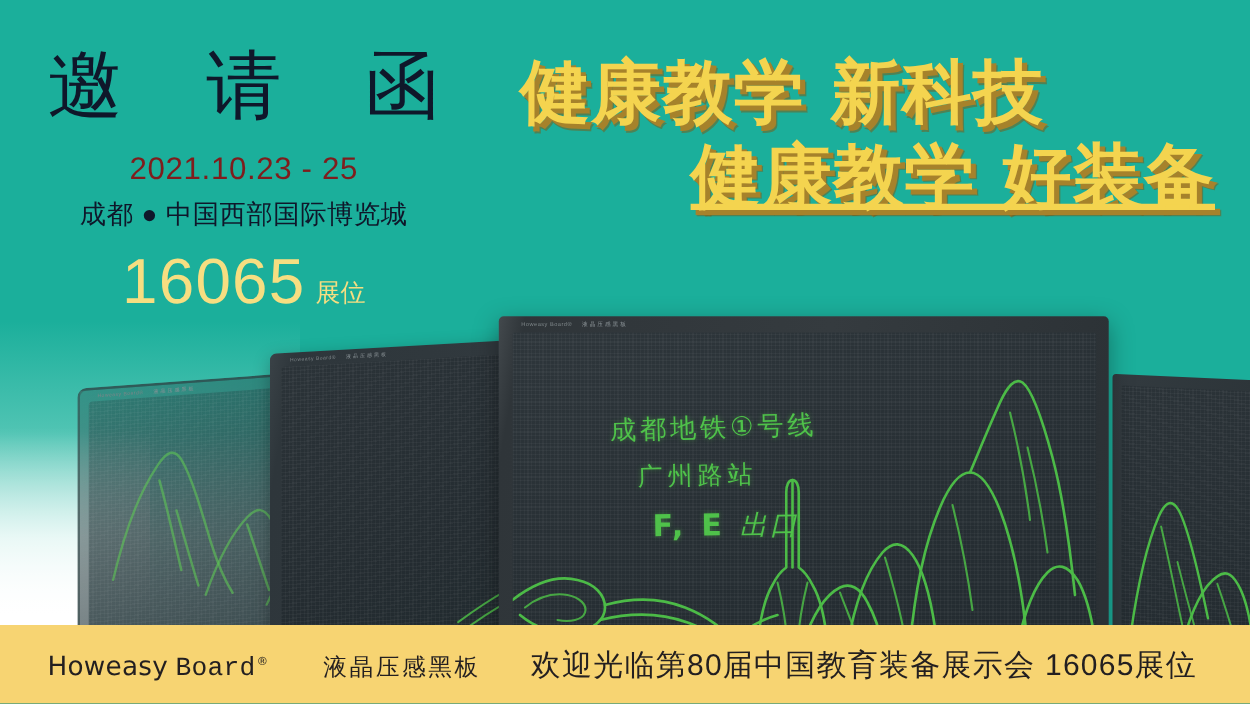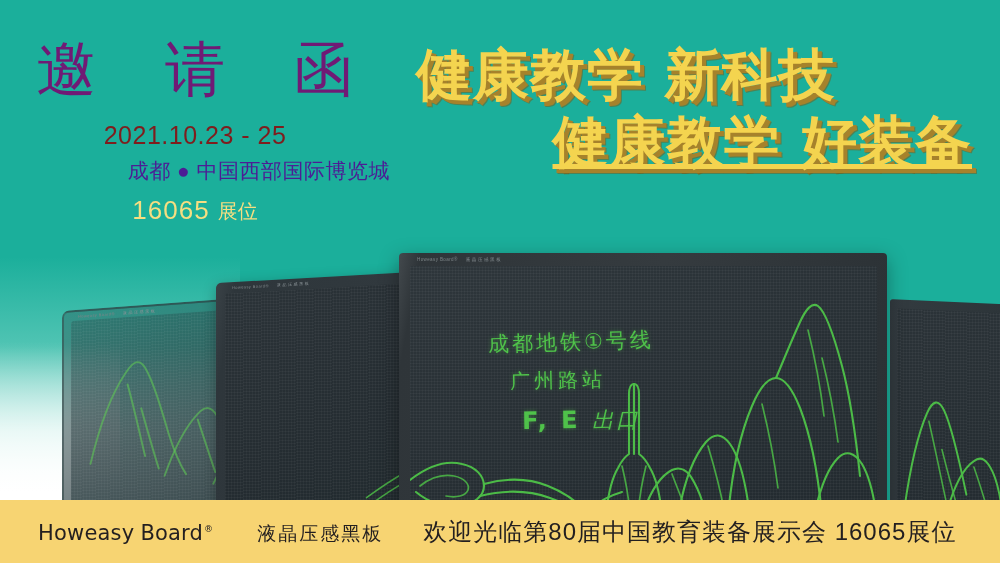--- a/index.html
+++ b/index.html
@@ -20,32 +20,32 @@
        #ffffff 96%);
   }
   .bg-fade2{
     position:absolute;left:0;bottom:60px;width:120px;height:230px;
     background:linear-gradient(to bottom,rgba(255,255,255,0) 30%,rgba(255,255,255,.85) 92%);
   }
 
   
   .left-block{position:absolute;left:0;top:38px;width:390px;text-align:center;}
   .inv-title{
-    font-size:60px;line-height:1.05;color:#701a75;letter-spacing:26px;
+    font-size:60px;line-height:1.05;color:#0f172a;letter-spacing:26px;
     text-indent:26px;font-weight:400;
-    font-family:Liberation Sans, sans-serif;
+    font-family:Liberation Serif, serif;
   }
   .inv-date{
     margin-top:20px;font-size:25px;color:#7f1d1d;letter-spacing:.5px;font-weight:400;
   }
   .inv-place{
-    margin-top:7px;font-size:21px;color:#4c1d95;letter-spacing:.5px;font-weight:400;text-align:right;
+    margin-top:7px;font-size:21px;color:#0f172a;letter-spacing:.5px;font-weight:400;
   }
   .inv-booth{margin-top:10px;color:#F6DE81;white-space:nowrap;}
-  .inv-booth .num{font-size:26px;font-weight:400;letter-spacing:1px;vertical-align:-1px;text-align:center;}
+  .inv-booth .num{font-size:51px;font-weight:400;letter-spacing:1px;vertical-align:-1px;text-align:center;}
   .inv-booth .unit{font-size:20px;margin-left:8px;}
 
   
   .headline{position:absolute;left:398px;top:44px;width:580px;}
   .hl-line{
     font-size:56px;font-weight:bold;color:#F4D44F;line-height:1.12;
     font-family:"DejaVu Sans","Liberation Sans",sans-serif;
     text-shadow:4px 4px 0 #A6822B, 5px 5px 0 rgba(120,92,28,.55);
     white-space:nowrap;letter-spacing:1px;
   }
@@ -124,21 +124,21 @@
   
   .bottombar{
     position:absolute;left:0;bottom:0;width:1000px;height:63px;
     background:#F7D472;display:flex;align-items:center;
   }
   .bar-inner{display:flex;align-items:baseline;padding-left:38px;gap:0;}
   .logo{
     font-size:21px;color:#231f20;letter-spacing:.2px;white-space:nowrap;
     font-family:"DejaVu Sans","Liberation Sans",sans-serif;
   }
-  .logo .w2{margin-left:6px;}
+  .logo .w2{margin-left:6px;font-family:Liberation Mono, monospace;}
   .logo .reg{font-size:9px;vertical-align:super;margin-left:1px;}
   .bar-sub{font-size:19px;color:#231f20;letter-spacing:2px;margin-left:44px;white-space:nowrap;}
   .bar-msg{font-size:24px;color:#231f20;letter-spacing:1px;margin-left:40px;white-space:nowrap;}
 </style>
 </head>
 <body>
 
 <div id="stage">
 
   <div class="bg-base"></div>

